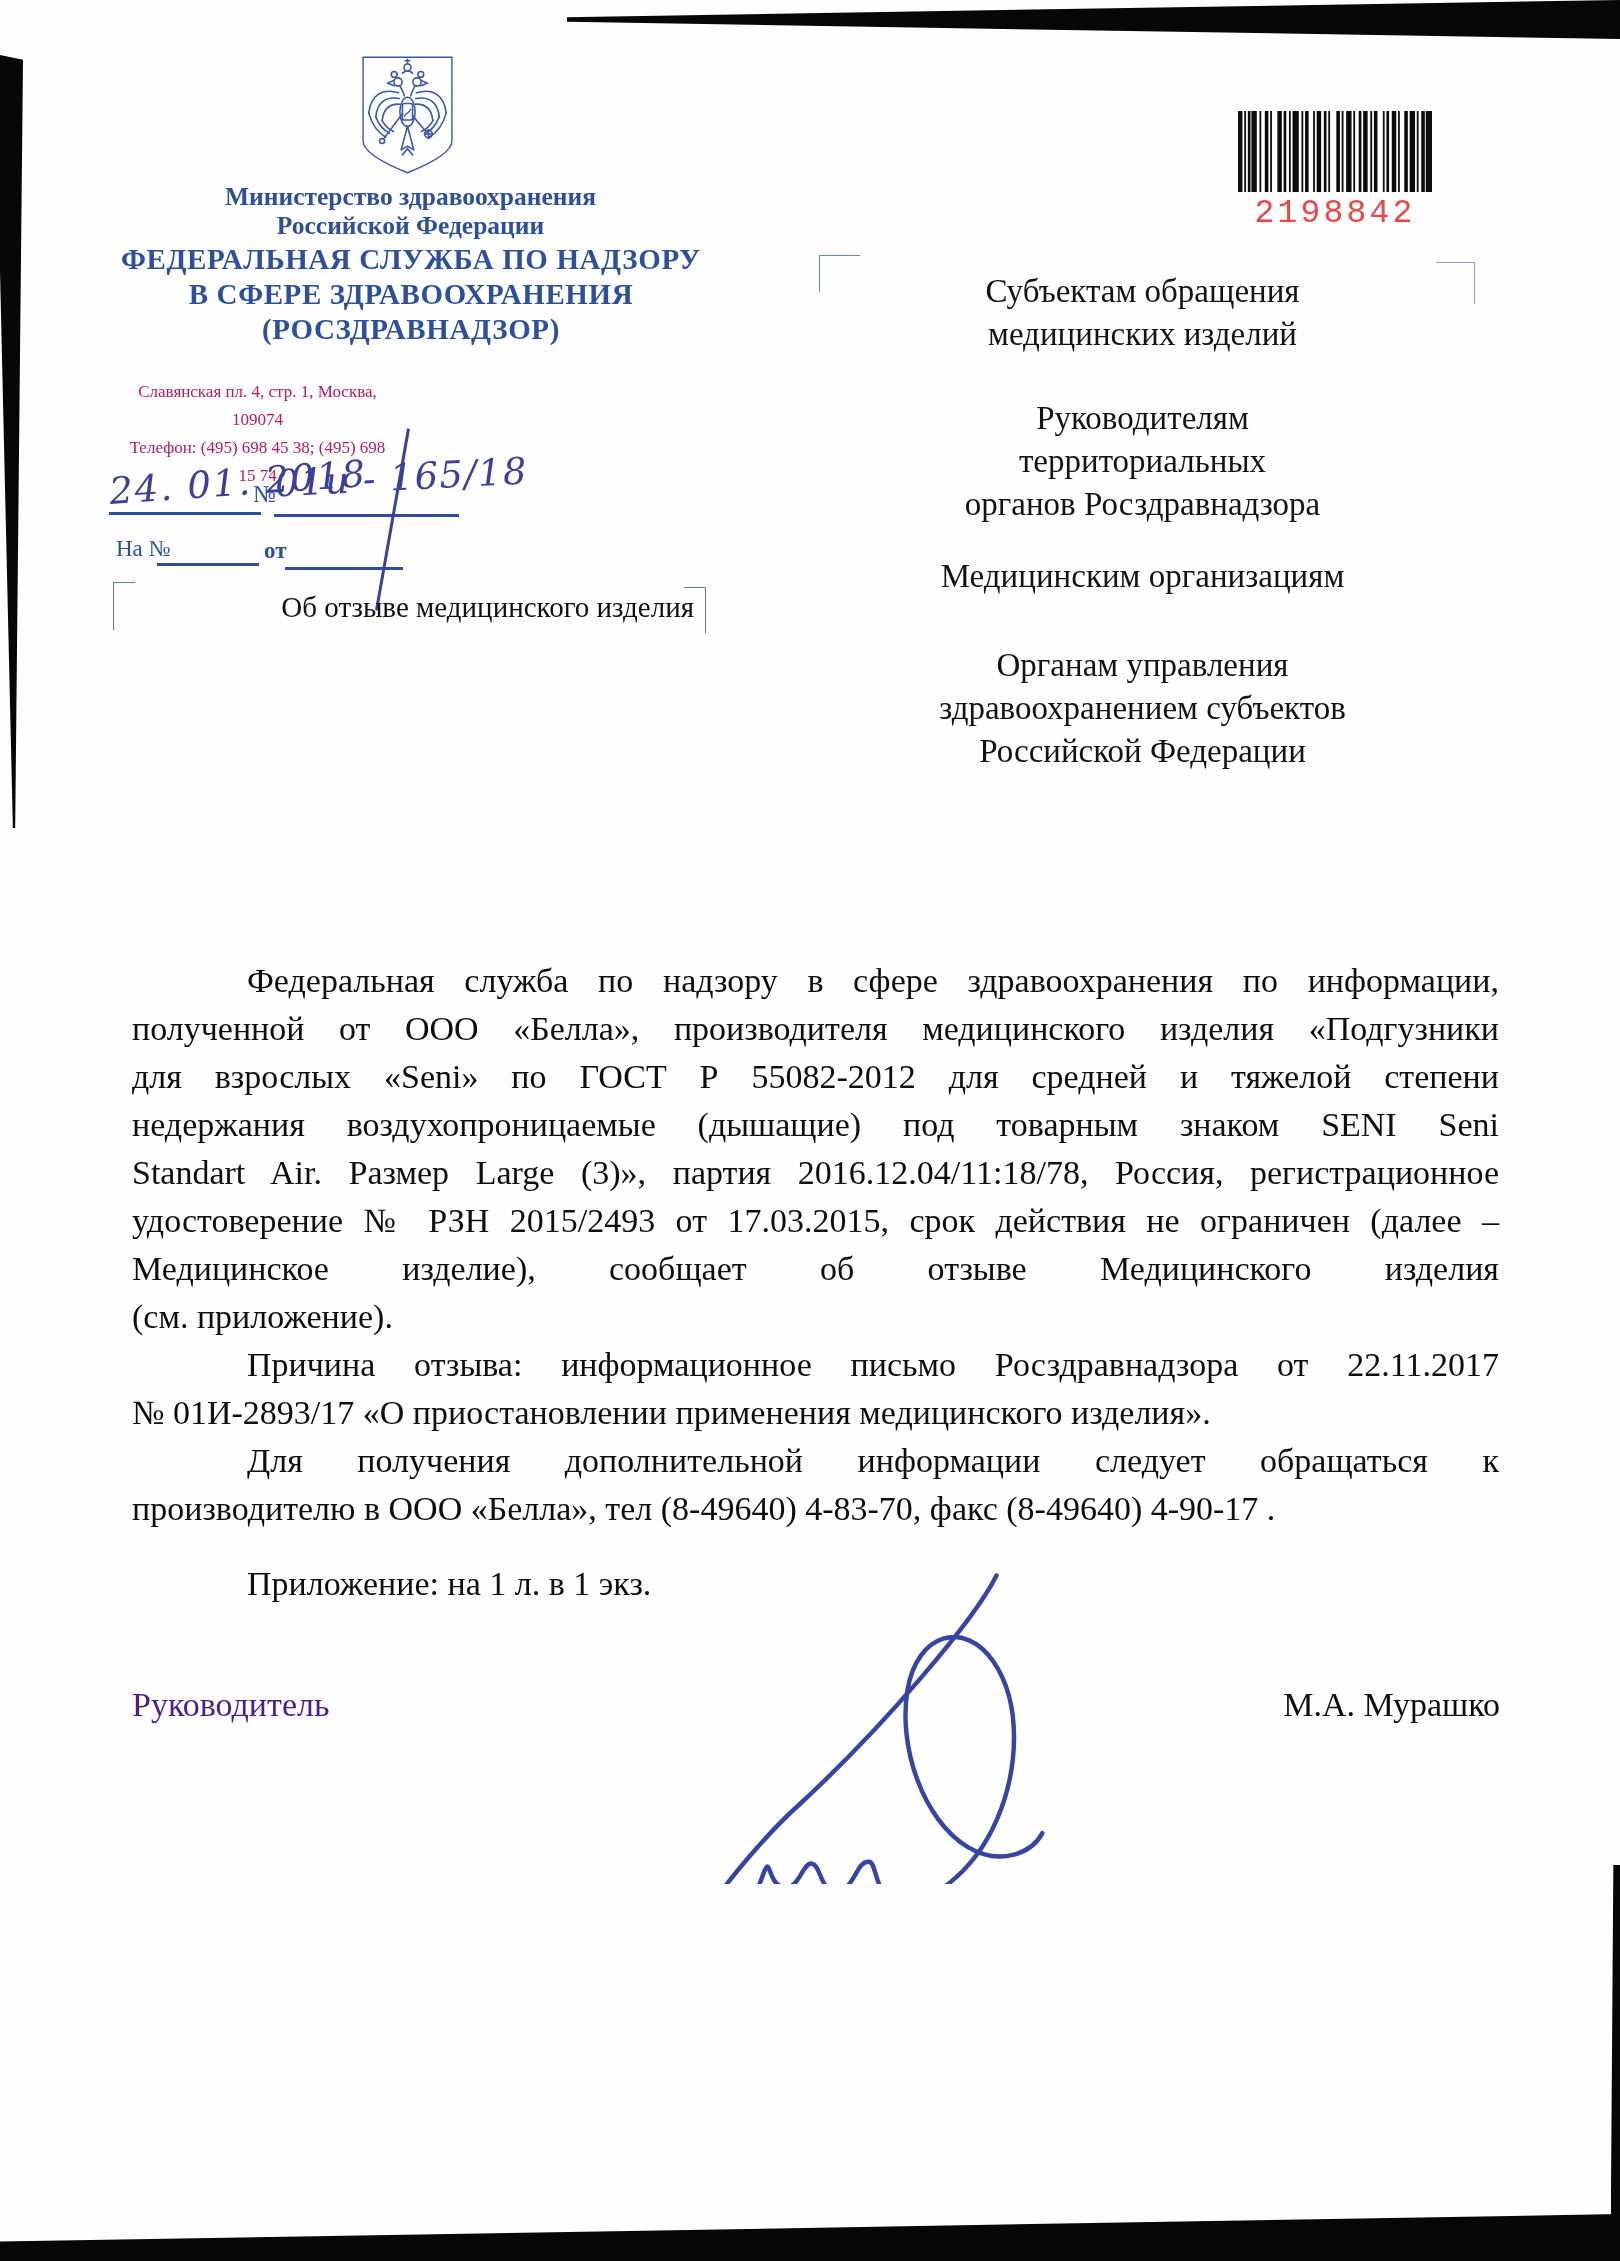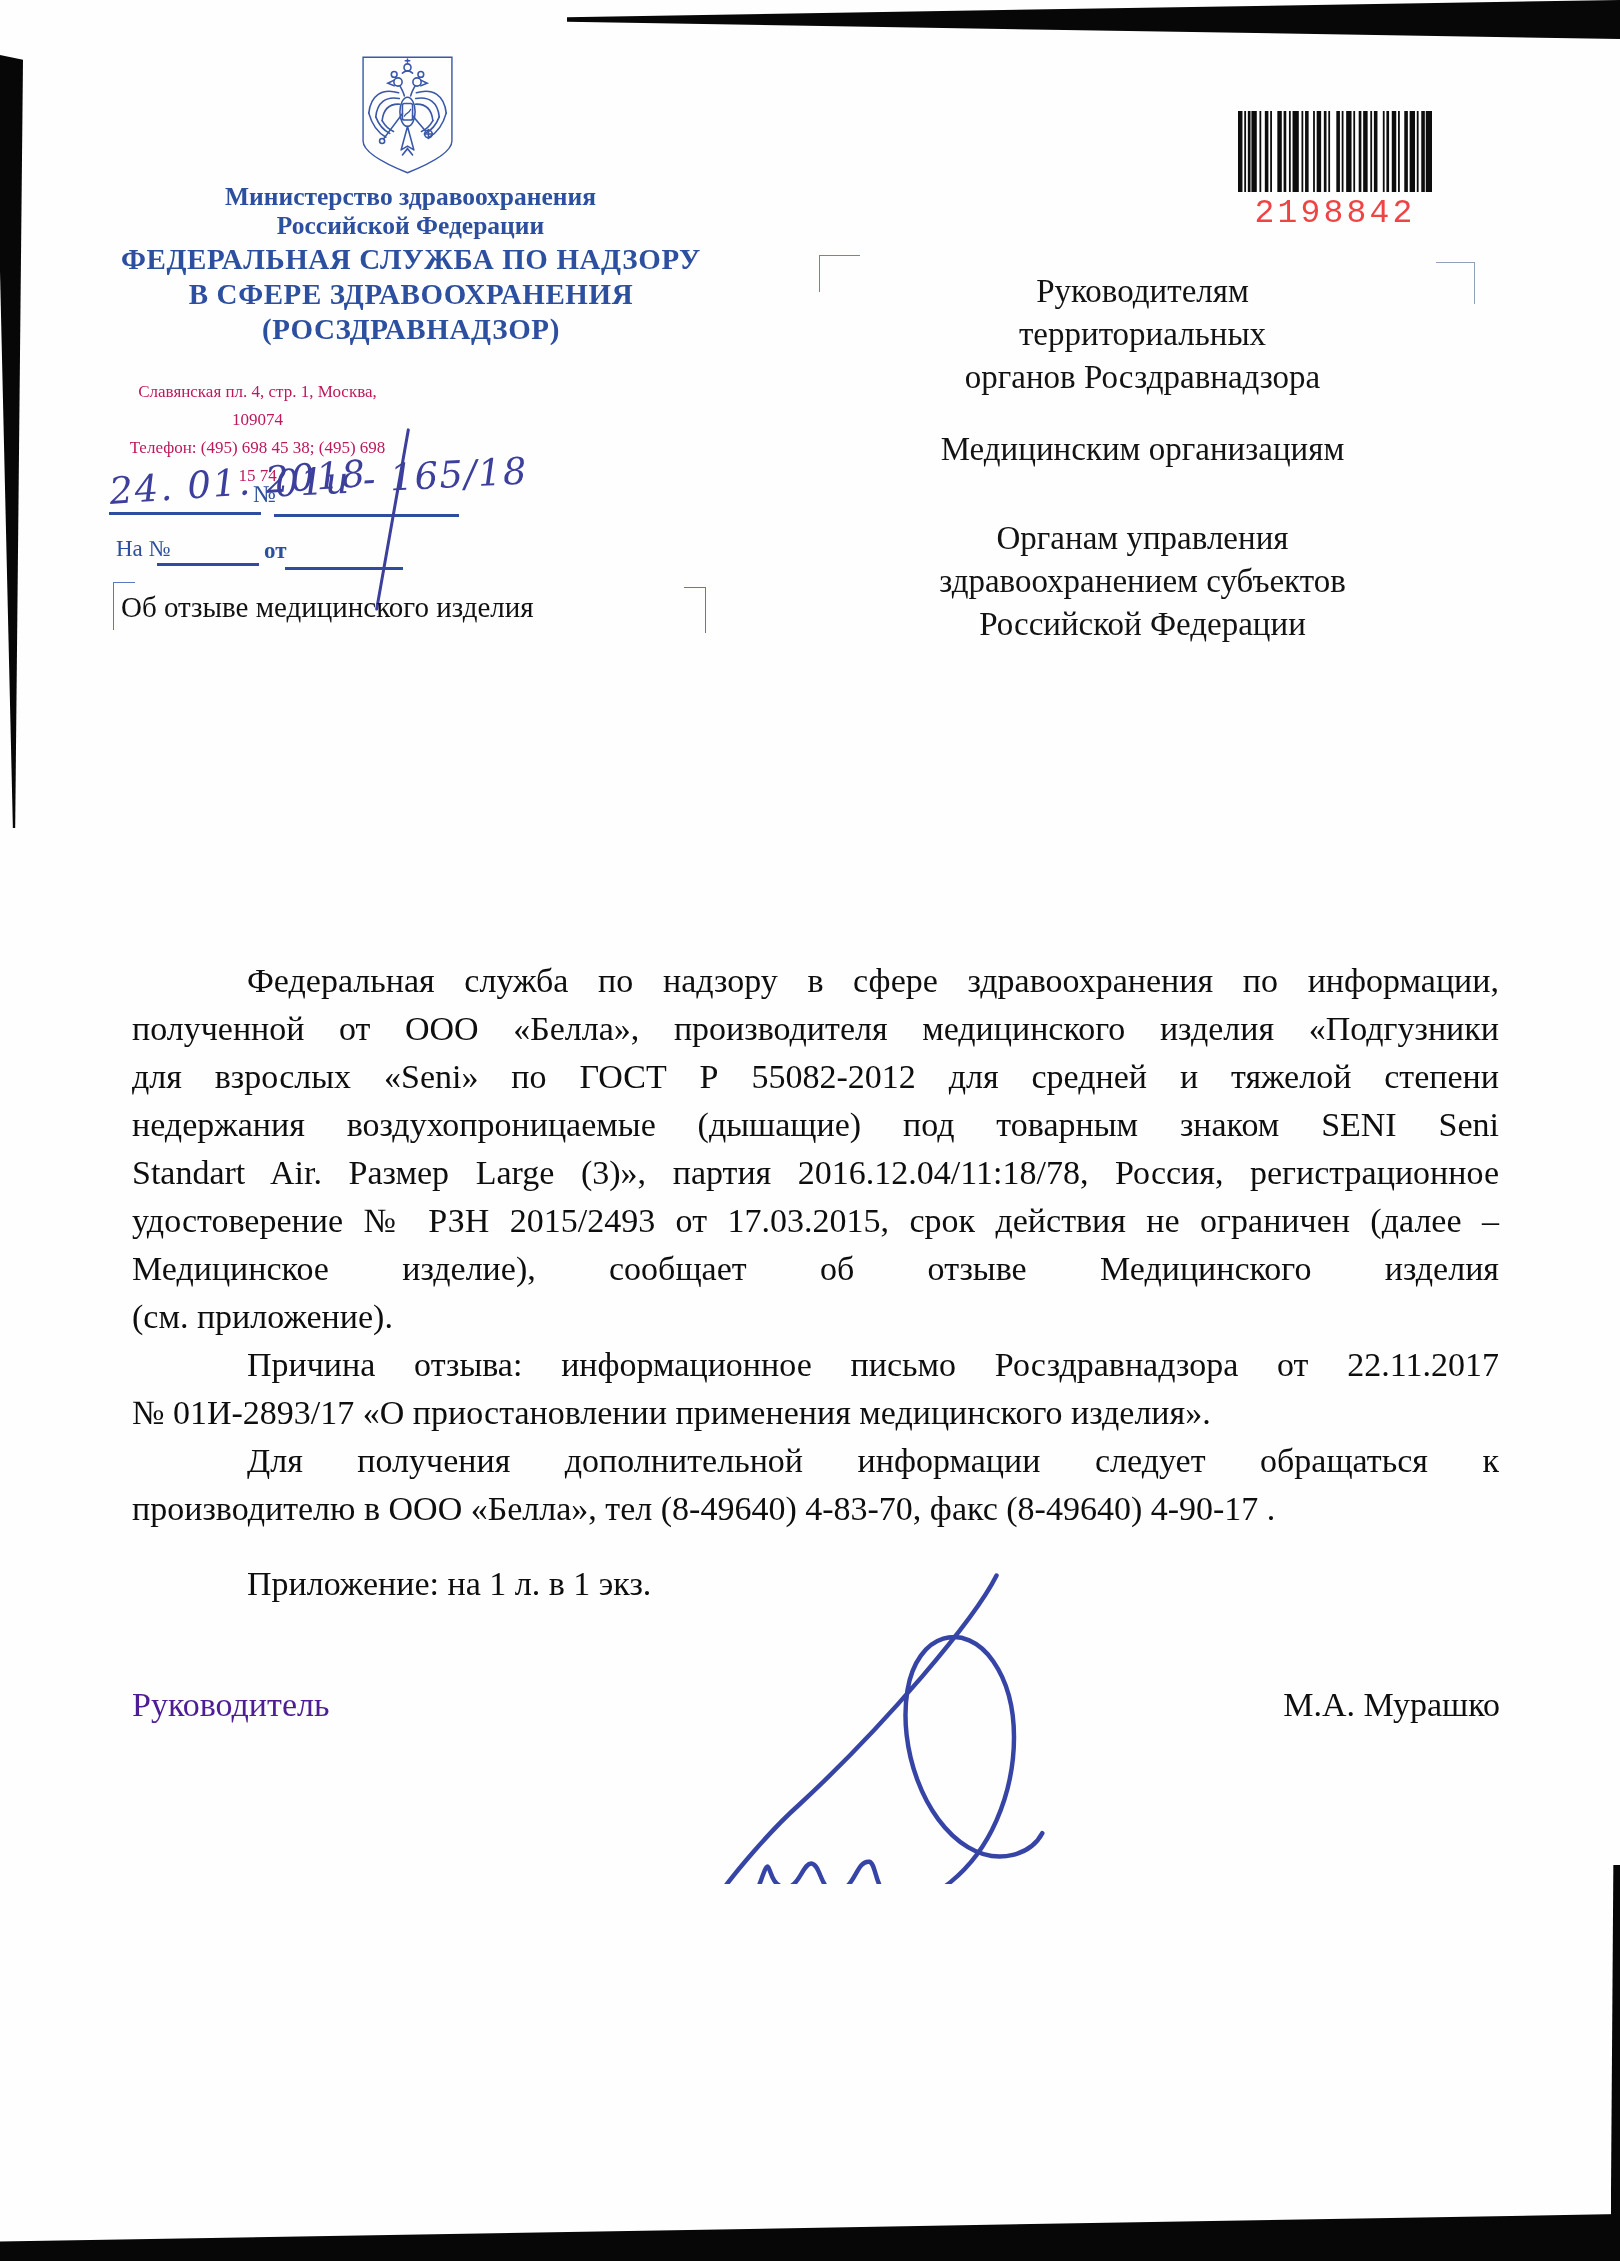--- a/index.html
+++ b/index.html
@@ -39,21 +39,21 @@
   .fl-date { left:109px; top:512px; width:152px; }
   .fl-num  { left:274px; top:514px; width:185px; }
   .fl-na   { left:157px; top:563px; width:102px; }
   .fl-ot   { left:285px; top:567px; width:118px; }
   .lbl-na { position:absolute; left:116px; top:536px; font-size:23px; color:#2d4fa0; }
   .lbl-ot { position:absolute; left:264px; top:538px; font-size:23px; color:#2d4fa0;font-weight:bold; }
   .big-slash { position:absolute; left:391px; top:427px; width:3.2px; height:185px;
                background:#3c3f9b; transform:rotate(10deg); border-radius:1.9px; }
   
   .subject { position:absolute; left:121px; top:591px; width:573px;
-             text-align:left; font-size:29px; color:#111; }
+             text-align:right; font-size:29px; color:#111; }
   .bracket { position:absolute; }
   .br-tl { border-left:1.9px solid; border-top:1.9px solid; }
   .br-tr { border-right:1.9px solid; border-top:1.9px solid; }
   .subj-l { left:113px; top:582px; width:21.6px; height:48px; color:#5b79c0; }
   .subj-r { left:684px; top:587px; width:21.6px; height:46px; color:#5b79c0; }
   .addr-l { left:819px; top:255px; width:41px; height:37px; color:#6c84bd; }
   .addr-r { left:1436px; top:262px; width:39px; height:42px; color:#93a0bb; }
   
   .barcode { position:absolute; left:1238px; top:111px; width:194px; height:81px; }
   .barcode-num { position:absolute; left:1238px; top:195px; width:194px;
@@ -178,20 +178,24 @@
       <rect x="192" y="0" width="6" height="100" fill="#0d0d0d"></rect>
       <rect x="200" y="0" width="2" height="100" fill="#0d0d0d"></rect>
       <rect x="205" y="0" width="4" height="100" fill="#0d0d0d"></rect>
       <rect x="210" y="0" width="7" height="100" fill="#0d0d0d"></rect>
     </svg>
   <div class="barcode-num">2198842</div>
 
   <div class="bracket br-tl addr-l"></div>
   <div class="bracket br-tr addr-r"></div>
   <div class="addressees" id="addressees">
+      <div class="addr-group g0">
+        <div>Субъектам обращения</div>
+        <div>медицинских изделий</div>
+      </div>
       <div class="addr-group g1">
         <div>Руководителям</div>
         <div>территориальных</div>
         <div>органов Росздравнадзора</div>
       </div>
       <div class="addr-group g2">
         <div>Медицинским организациям</div>
       </div>
       <div class="addr-group g3">
         <div>Органам управления</div>

